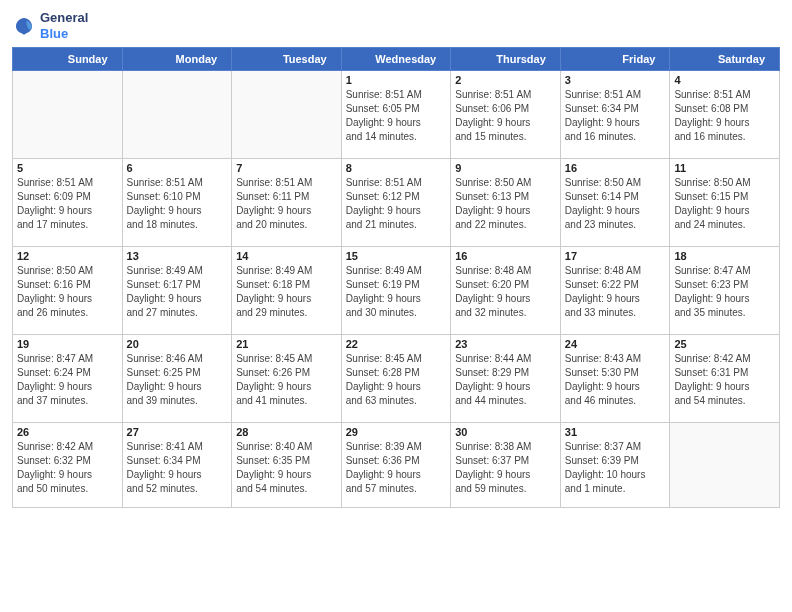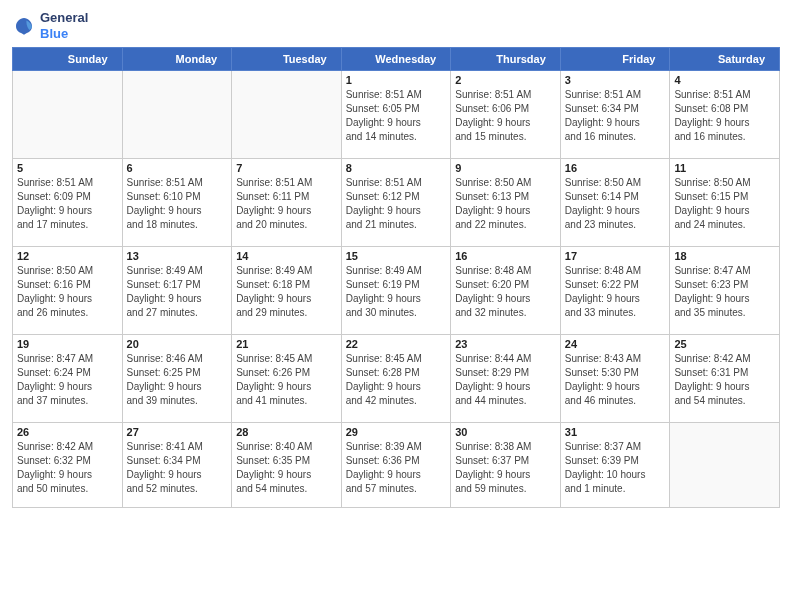--- a/index.html
+++ b/index.html
@@ -217,21 +217,21 @@
           <td>
             <span class="day-num">20</span>
             <div class="day-info"><span>Sunrise: 8:46 AM</span><br><span>Sunset: 6:25 PM</span><br><span>Daylight: 9 hours</span><br><span>and 39 minutes.</span></div>
           </td>
           <td>
             <span class="day-num">21</span>
             <div class="day-info"><span>Sunrise: 8:45 AM</span><br><span>Sunset: 6:26 PM</span><br><span>Daylight: 9 hours</span><br><span>and 41 minutes.</span></div>
           </td>
           <td>
             <span class="day-num">22</span>
-            <div class="day-info"><span>Sunrise: 8:45 AM</span><br><span>Sunset: 6:28 PM</span><br><span>Daylight: 9 hours</span><br><span>and 42 minutes.</span></div>
+            <div class="day-info"><span>Sunrise: 8:45 AM</span><br><span>Sunset: 6:28 PM</span><br><span>Daylight: 9 hours</span><br><span>and 63 minutes.</span></div>
           </td>
           <td>
             <span class="day-num">23</span>
             <div class="day-info"><span>Sunrise: 8:44 AM</span><br><span>Sunset: 8:29 PM</span><br><span>Daylight: 9 hours</span><br><span>and 44 minutes.</span></div>
           </td>
           <td>
             <span class="day-num">24</span>
             <div class="day-info"><span>Sunrise: 8:43 AM</span><br><span>Sunset: 5:30 PM</span><br><span>Daylight: 9 hours</span><br><span>and 46 minutes.</span></div>
           </td>
           <td>

